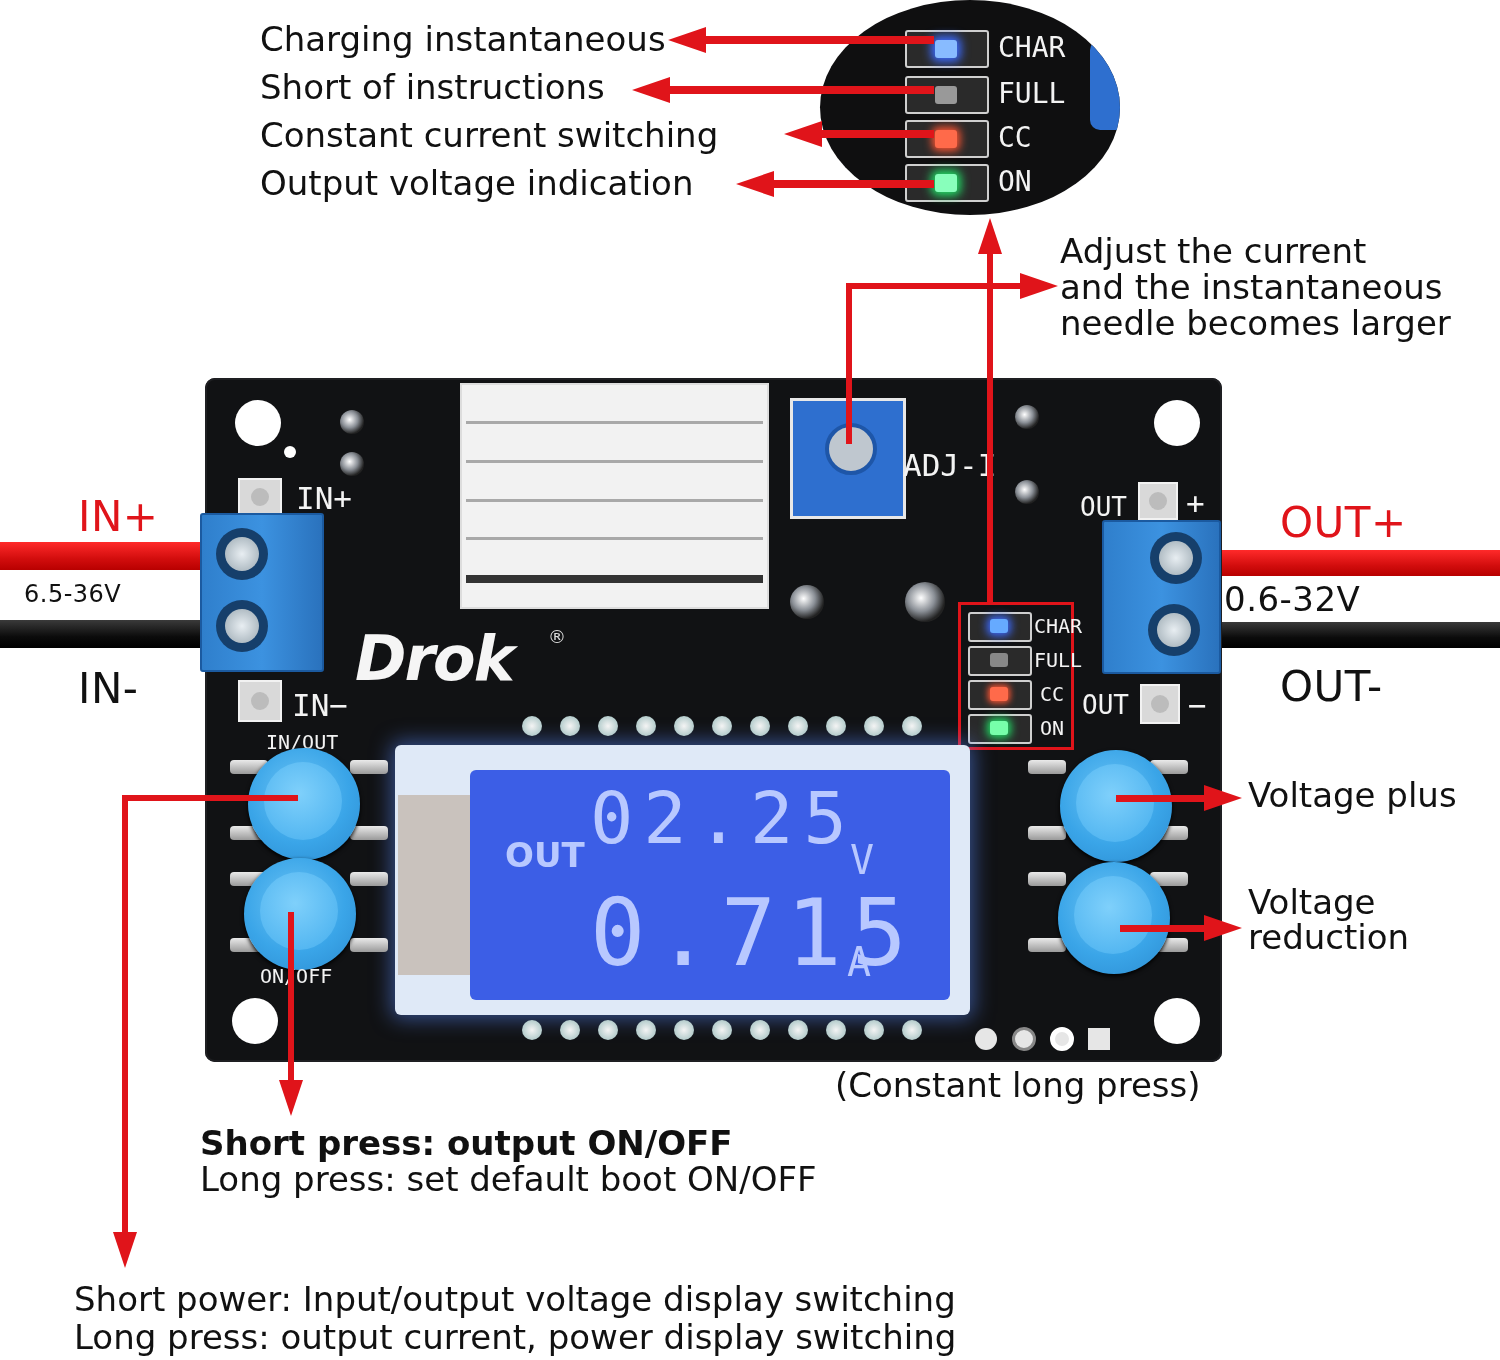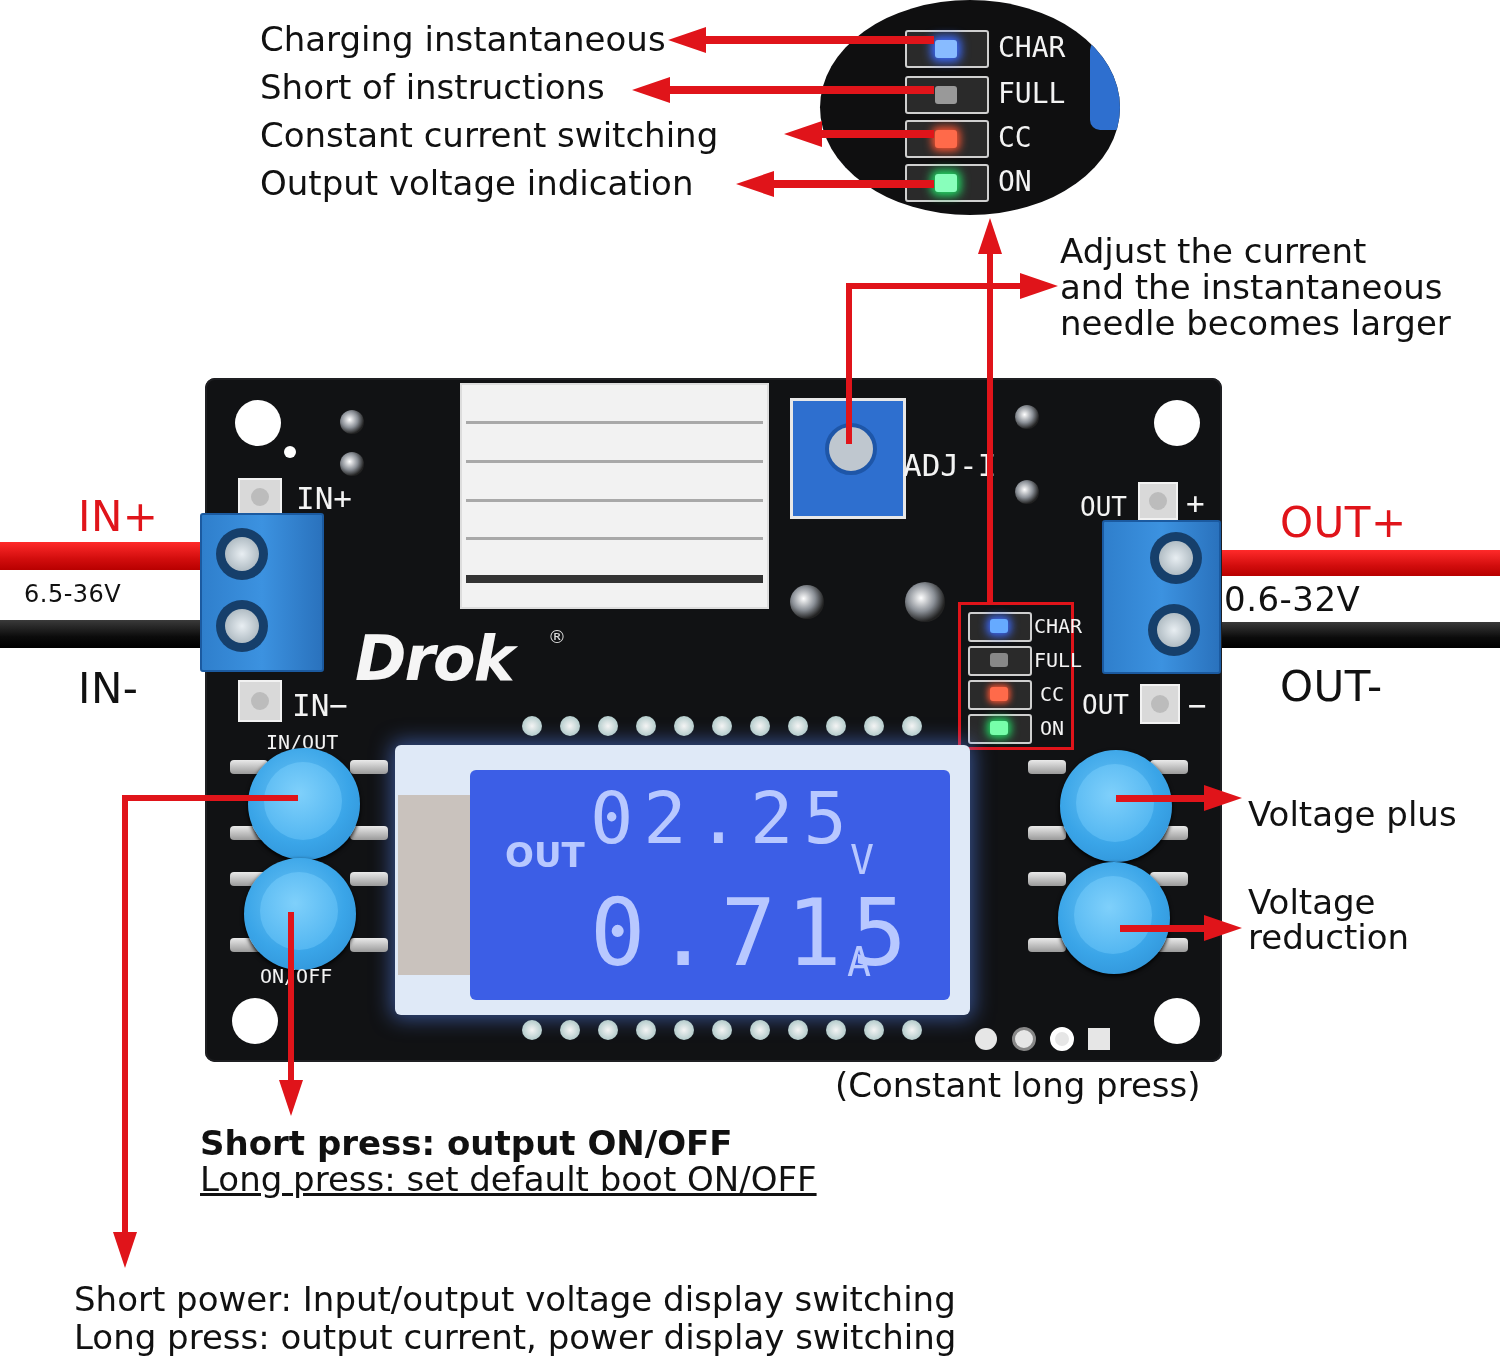--- a/index.html
+++ b/index.html
@@ -228,31 +228,31 @@
 
 <div class="label mid" style="left:1060px;top:234px;">Adjust the current</div>
 <div class="label mid" style="left:1060px;top:270px;">and the instantaneous</div>
 <div class="label mid" style="left:1060px;top:306px;">needle becomes larger</div>
 <div class="arrow-line" style="left:846px;top:284px;width:6px;height:160px;"></div>
 <div class="arrow-line" style="left:846px;top:283px;width:176px;height:6px;"></div>
 <div class="arrow-head ah-right" style="left:1020px;top:273px;"></div>
 
 <div class="arrow-line" style="left:1116px;top:795px;width:90px;height:7px;"></div>
 <div class="arrow-head ah-right" style="left:1204px;top:785px;"></div>
-<div class="label mid" style="left:1248px;top:778px;margin-top:19px;">Voltage plus</div>
+<div class="label mid" style="left:1248px;top:778px;">Voltage plus</div>
 
 <div class="arrow-line" style="left:1120px;top:925px;width:86px;height:7px;"></div>
 <div class="arrow-head ah-right" style="left:1204px;top:915px;"></div>
 <div class="label mid" style="left:1248px;top:885px;">Voltage</div>
 <div class="label mid" style="left:1248px;top:920px;">reduction</div>
 
 <div class="label mid" style="left:835px;top:1068px;">(Constant long press)</div>
 
 <div class="arrow-line" style="left:288px;top:912px;width:6px;height:170px;"></div>
 <div class="arrow-head ah-down" style="left:279px;top:1080px;"></div>
 <div class="label mid" style="left:200px;top:1126px;font-weight:bold;">Short press: output ON/OFF</div>
-<div class="label mid" style="left:200px;top:1162px;text-decoration:underline;">Long press: set default boot ON/OFF</div>
+<div class="label mid" style="left:200px;top:1162px;">Long press: set default boot ON/OFF</div>
 
 <div class="arrow-line" style="left:122px;top:795px;width:176px;height:6px;"></div>
 <div class="arrow-line" style="left:122px;top:795px;width:6px;height:440px;"></div>
 <div class="arrow-head ah-down" style="left:113px;top:1232px;"></div>
 <div class="label mid" style="left:74px;top:1282px;">Short power: Input/output voltage display switching</div>
 <div class="label mid" style="left:74px;top:1320px;">Long press: output current, power display switching</div>
 
 </body></html>

